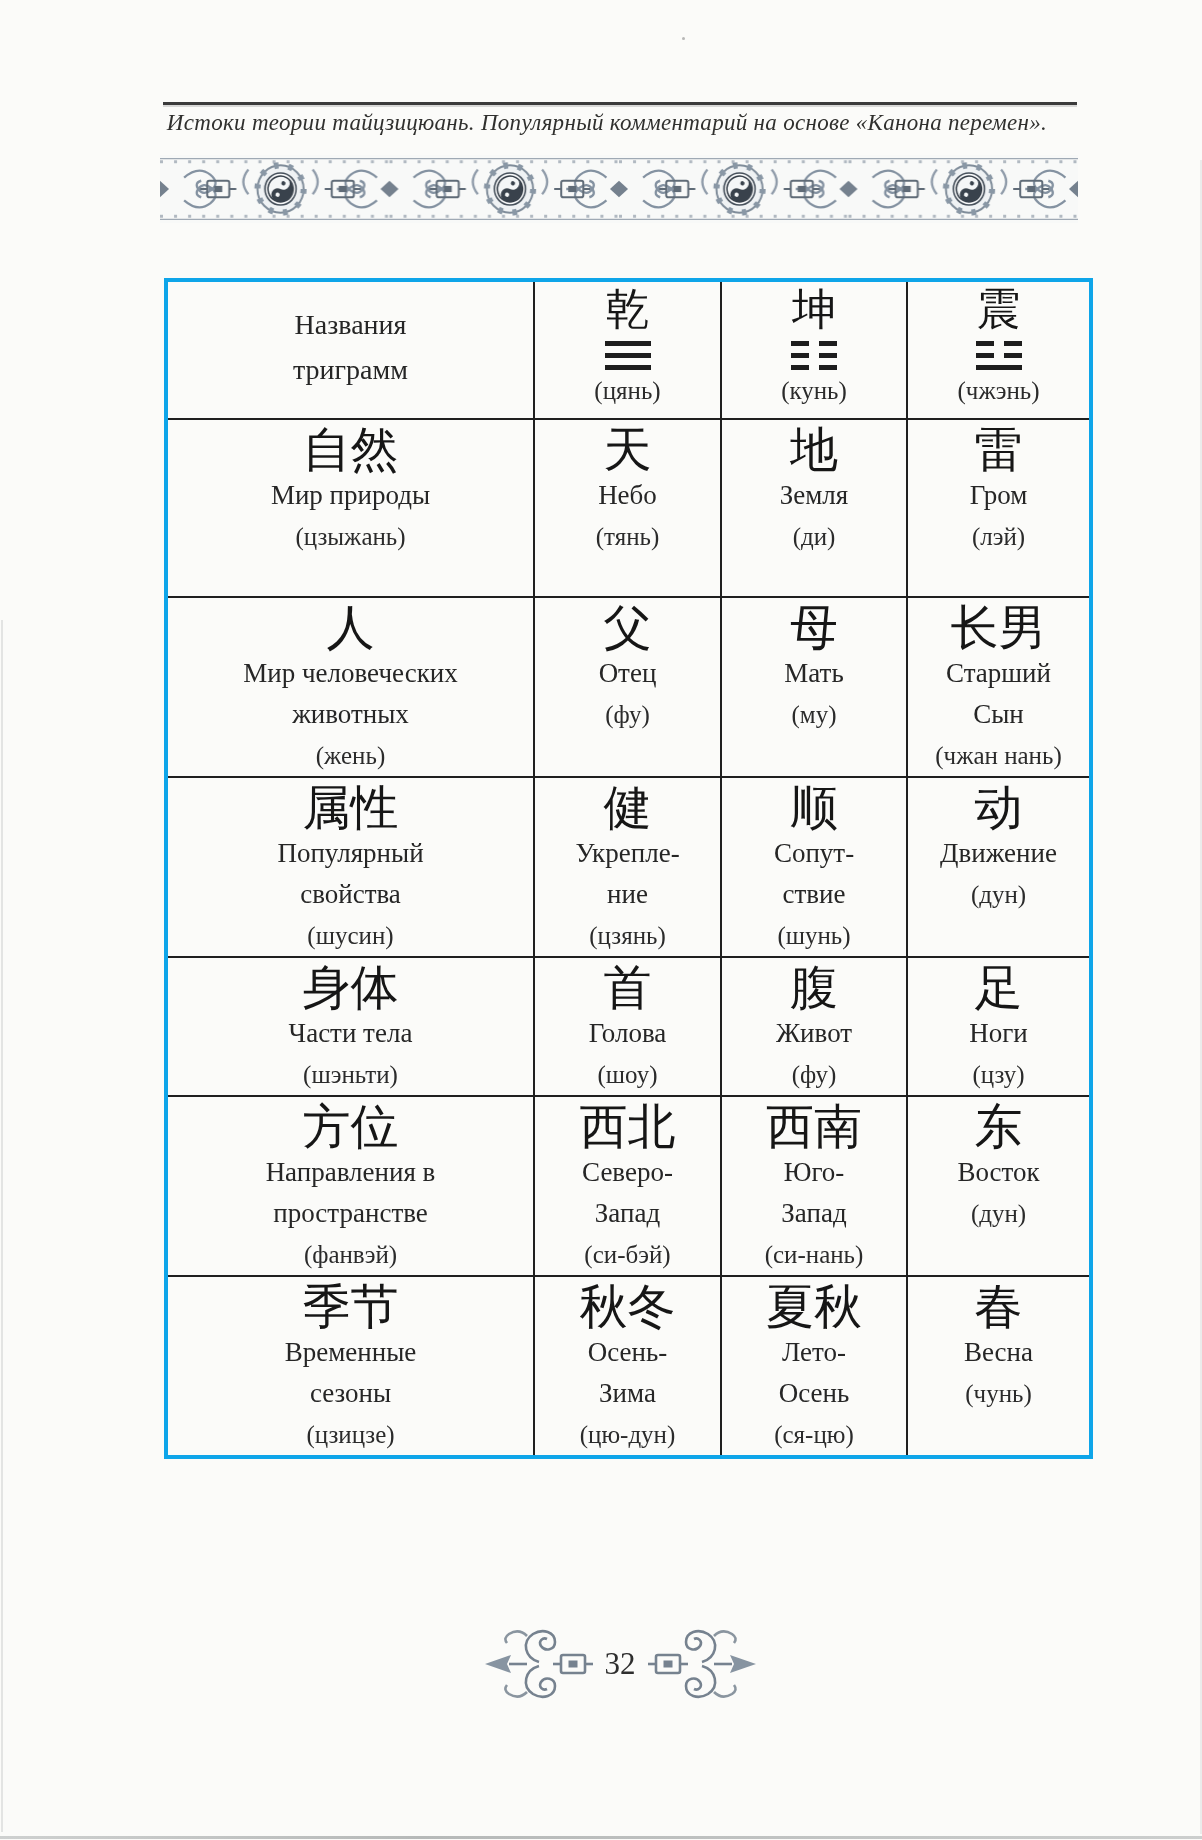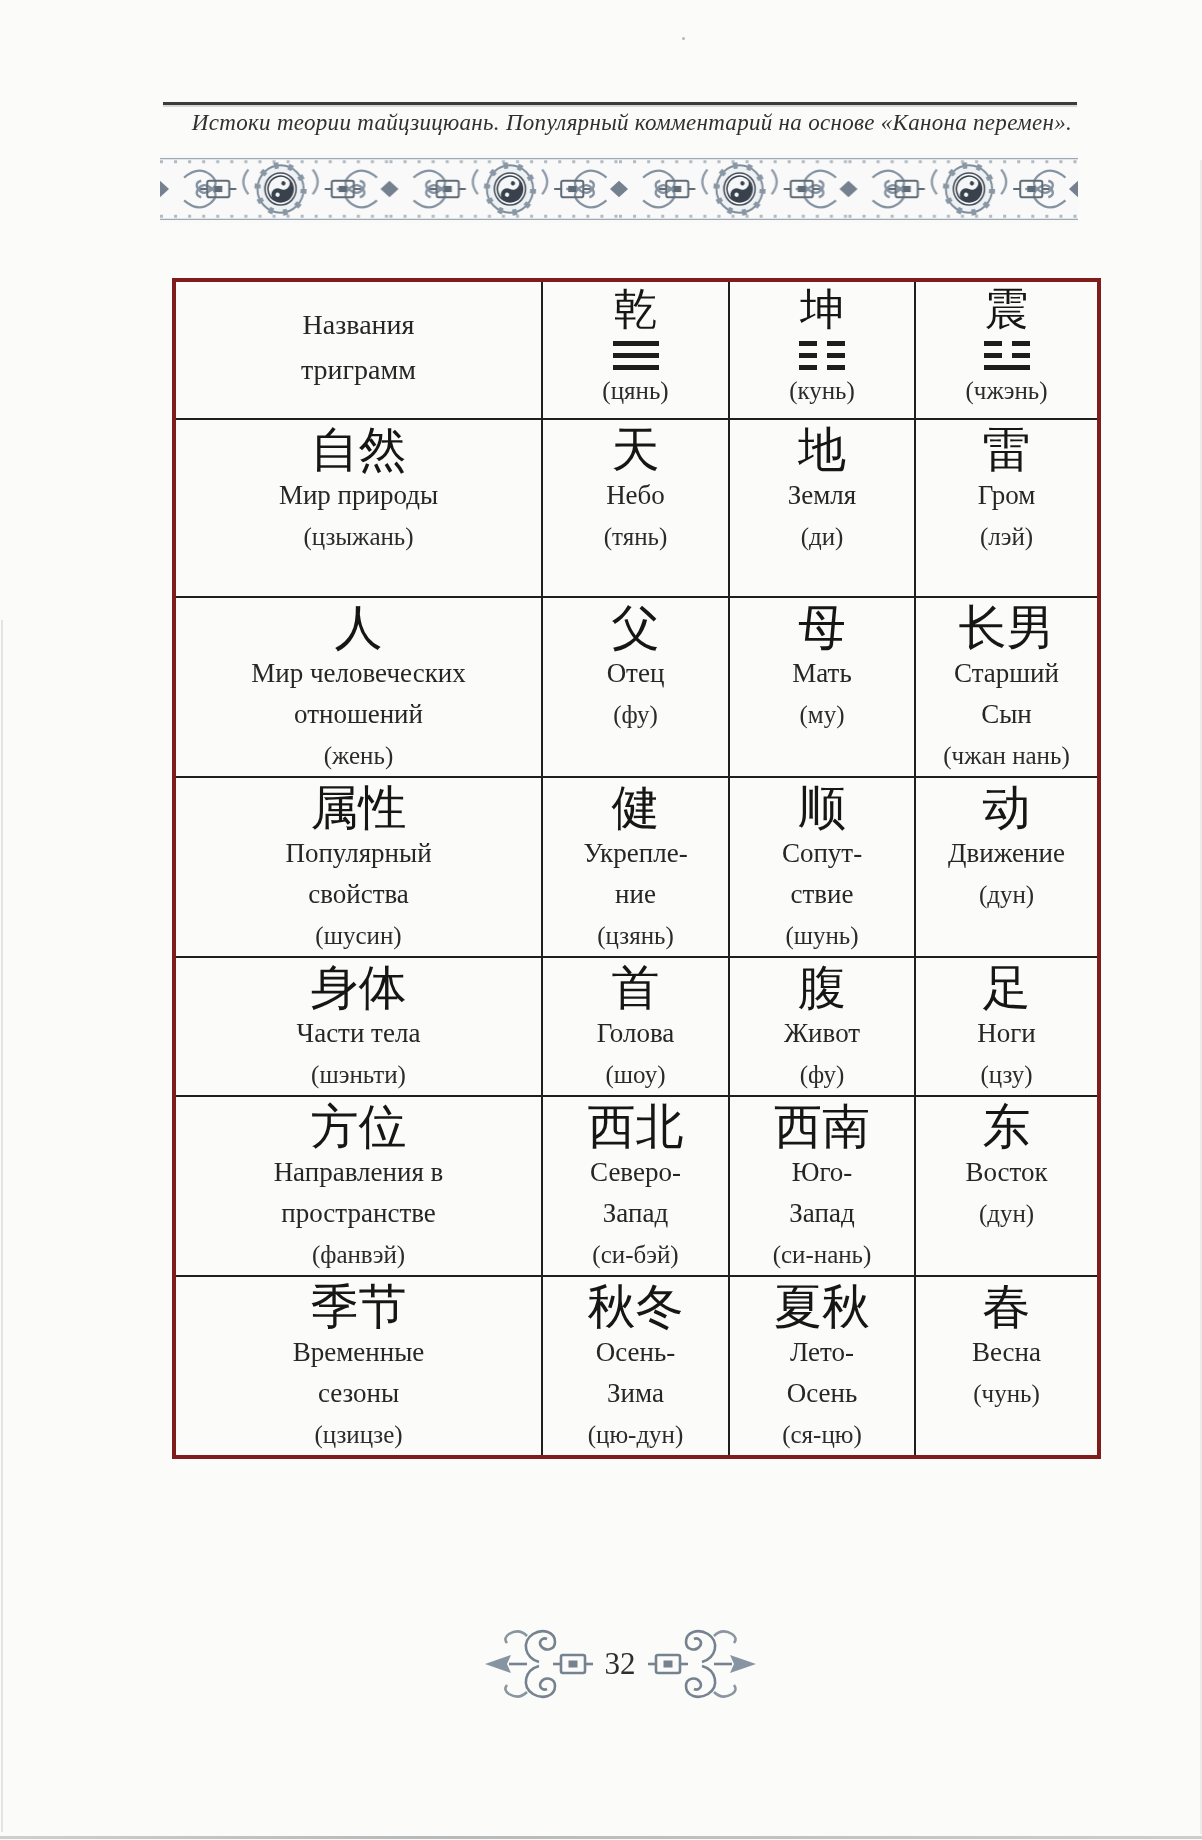--- a/index.html
+++ b/index.html
@@ -1,27 +1,27 @@
 <!DOCTYPE html>
 <html><head>
 <meta charset="utf-8">
 <style>
   html,body{margin:0;padding:0;background:#e8e8e6;}
   .page{position:relative;width:1202px;height:1840px;background:#fbfbf9;overflow:hidden;
         font-family:"Liberation Serif", serif; color:#262626;}
   
   .rh-rule{position:absolute;left:163px;top:102px;width:914px;height:3px;background:#3b3b3b;
            box-shadow:0 2px 0 rgba(60,60,60,.18);}
-  .running-head{position:absolute;left:155px;top:110px;width:954px;text-align:center;
+  .running-head{position:absolute;left:130px;top:110px;width:954px;text-align:center;
                 font-style:italic;font-size:23px;letter-spacing:.3px;color:#30302e;}
   
   .band{position:absolute;left:160px;top:155px;width:918px;height:68px;}
   
-  table.trigram-table{position:absolute;left:172px;top:278px;border-collapse:collapse;
-      table-layout:fixed;border:4px solid #7f1d1d;}
+  table.trigram-table{position:absolute;left:164px;top:278px;border-collapse:collapse;
+      table-layout:fixed;border:4px solid #0ea5e9;}
   .trigram-table th,.trigram-table td{border:2.6px solid #1f1f1f;text-align:center;
       vertical-align:top;padding:4px 4px 0;font-weight:normal;}
   .hanzi{font-size:48px;line-height:1.02;color:#161616;padding-top:2px;}
   .hanzi-header{font-size:44px;}
   .ru{font-size:27px;line-height:41px;white-space:pre-line;color:#262626;}
   .pinyin{font-size:25px;line-height:41px;color:#2b2b2b;}
   .th-label{font-size:28px;line-height:45px;white-space:pre-line;padding-top:16px;color:#262626;}
   
   .trigram{width:46px;margin:8px auto 0;display:flex;flex-direction:column;gap:7px;}
   .tri-line{display:flex;height:5px;justify-content:space-between;}
@@ -179,21 +179,21 @@
           <td class="cell-td">
             <div class="hanzi">雷</div>
             <div class="ru">Гром</div>
             <div class="pinyin">(лэй)</div>
           </td>
         </tr>
         <tr class="body-row" style="height: 178px;">
           <td class="label-td">
             <div class="hanzi">人</div>
             <div class="ru">Мир человеческих
-отношений</div>
+животных</div>
             <div class="pinyin">(жень)</div>
           </td>
           <td class="cell-td">
             <div class="hanzi">父</div>
             <div class="ru">Отец</div>
             <div class="pinyin">(фу)</div>
           </td>
           <td class="cell-td">
             <div class="hanzi">母</div>
             <div class="ru">Мать</div>

